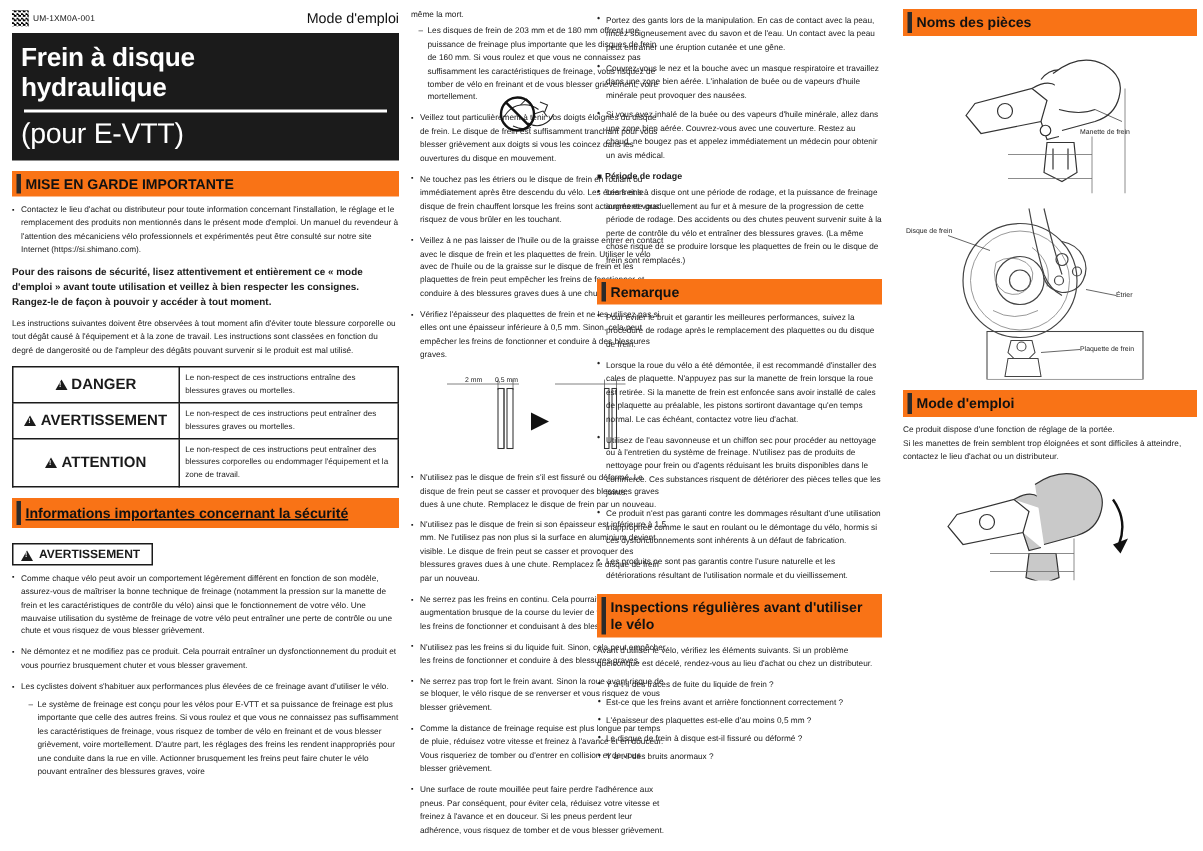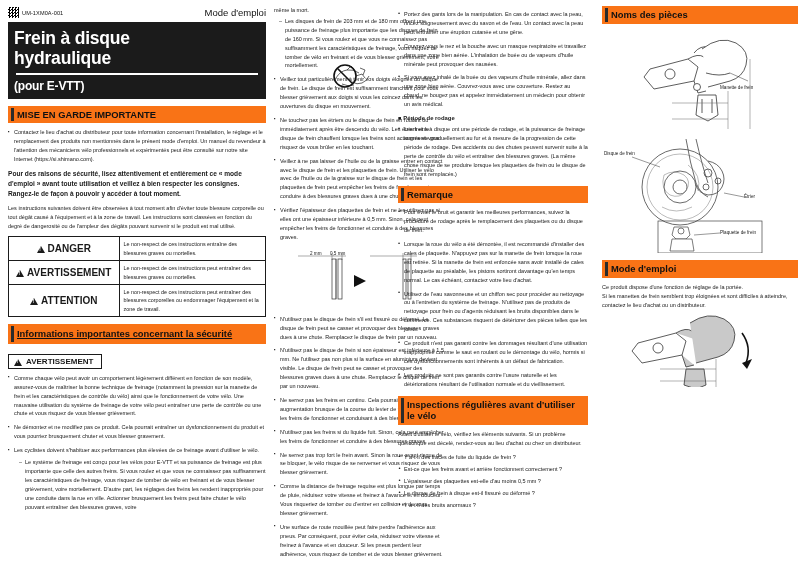--- a/index.html
+++ b/index.html
@@ -23,21 +23,21 @@
       repeating-conic-gradient(#000 0 25%, #fff 0 50%) 0 0/3px 3px,
       linear-gradient(#000,#000);
     }
   .doc-id { font-size: 5.6px; letter-spacing: .1px; color: #111; }
   .doc-type { margin-left: auto; font-size: 9.5px; color: #111; }
 
   
   .title-block { background: #1b1b1b; color: #fff; padding: 7px 6px 6px; text-align: left; }
   .title-main { font-size: 17.5px; font-weight: bold; line-height: 1.12; letter-spacing: -.2px; }
   .title-rule { height: 1.5px; background: #fff; margin: 5px 2px 4px; }
-  .title-sub { font-size: 12px; font-weight: bold; letter-spacing: -.2px; }
+  .title-sub { font-size: 19px; font-weight: normal; letter-spacing: -.2px; }
 
   
   .sec-h {
     background: #f97316; color: #111; font-size: 9.4px; font-weight: bold;
     padding: 3px 5px 3px 9px; position: relative; margin: 7px 0 5px;
     line-height: 1.25;
   }
   .sec-h::before {
     content: ""; position: absolute; left: 2.5px; top: 2px; bottom: 2px;
     width: 3px; background: #2b2b2b;

